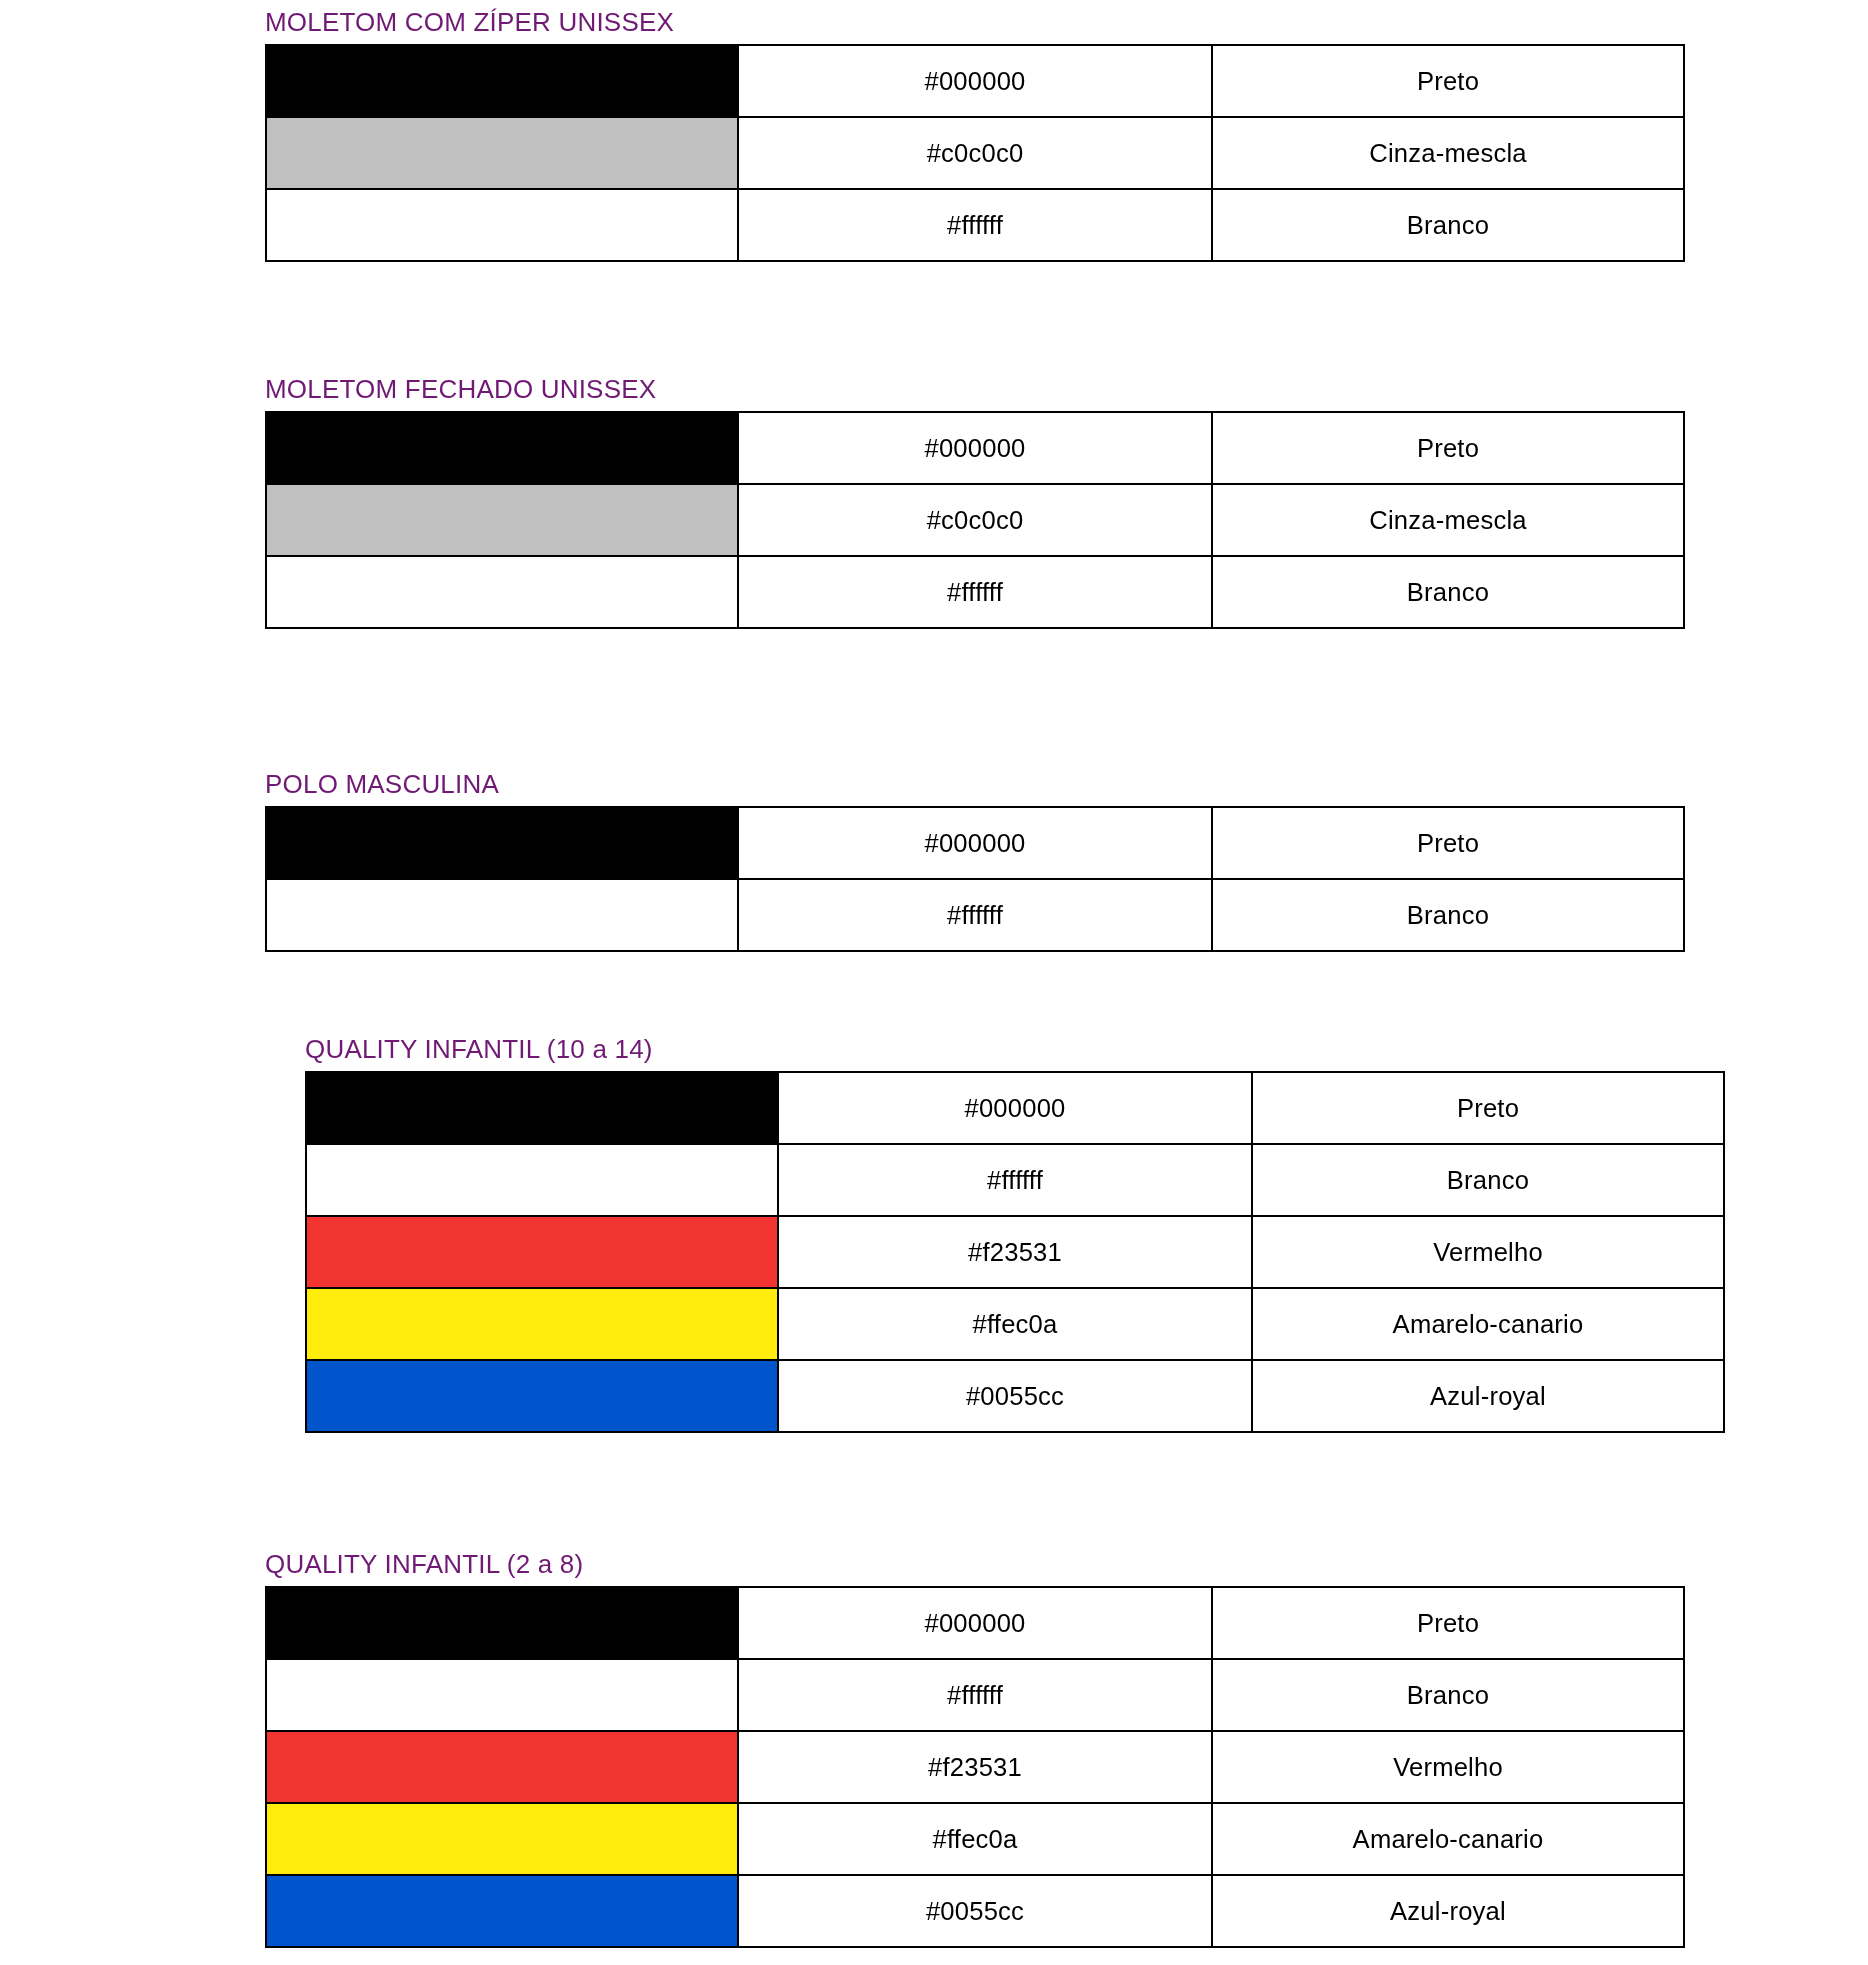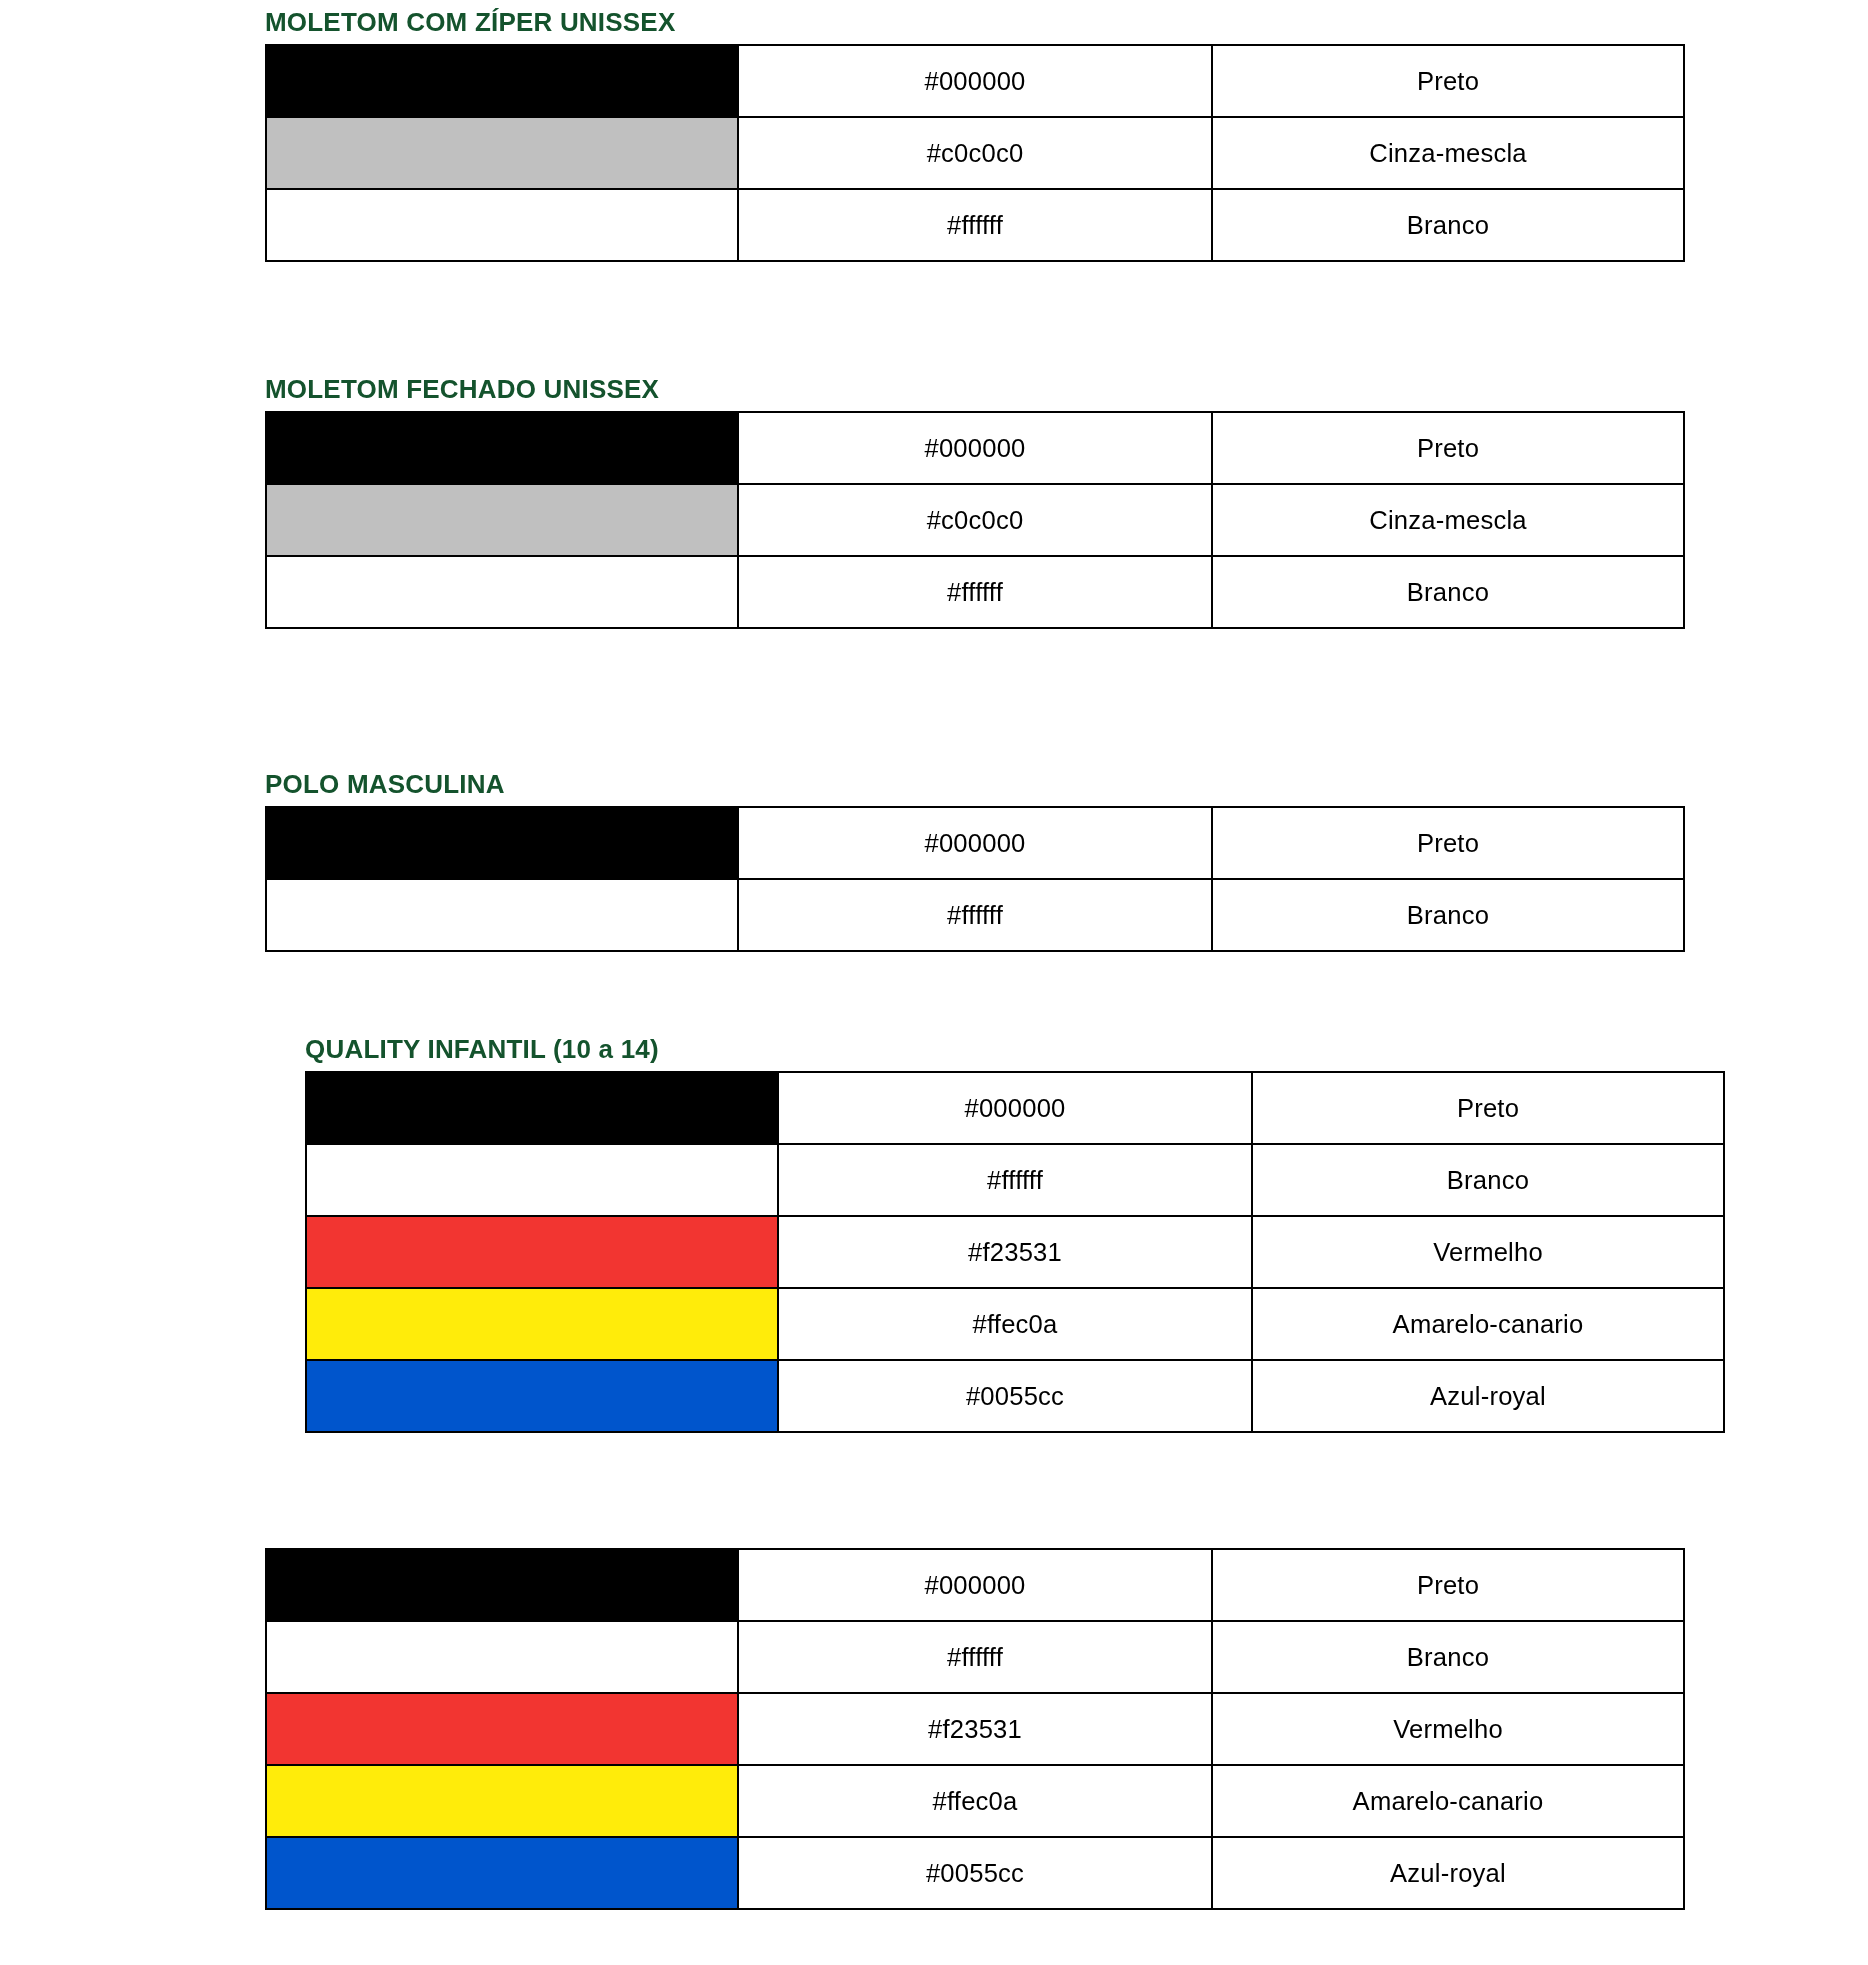--- a/index.html
+++ b/index.html
@@ -27,22 +27,22 @@
   .section {
     position: absolute;
     left: 265px;
     width: 1418px;
   }
 
   .section-title {
     font-size: 26px;
     line-height: 32px;
     letter-spacing: 0.2px;
-    font-weight: 700;
-    color: #14532d;
+    font-weight: 400;
+    color: #701a75;
     white-space: nowrap;
     margin: 0 0 6px 0;
     font-family: "Liberation Sans", sans-serif;
   }
 
   table.color-table {
     border-collapse: collapse;
     width: 1418px;
     table-layout: fixed;
     background: #0f766e;
@@ -218,20 +218,21 @@
             <td class="swatch-cell">
               <span class="swatch-fill" style="background-color: rgb(0, 85, 204);"></span>
             </td>
             <td class="hex-cell">#0055cc</td>
             <td class="name-cell">Azul-royal</td>
           </tr>
         </tbody>
       </table>
     </div>
     <div class="section" style="top: 1548px;">
+      <div class="section-title">QUALITY INFANTIL (2 a 8)</div>
       <table class="color-table">
         <colgroup>
           <col class="c-swatch">
           <col class="c-hex">
           <col class="c-name">
         </colgroup>
         <tbody>
           <tr>
             <td class="swatch-cell">
               <span class="swatch-fill" style="background-color: rgb(0, 0, 0);"></span>

